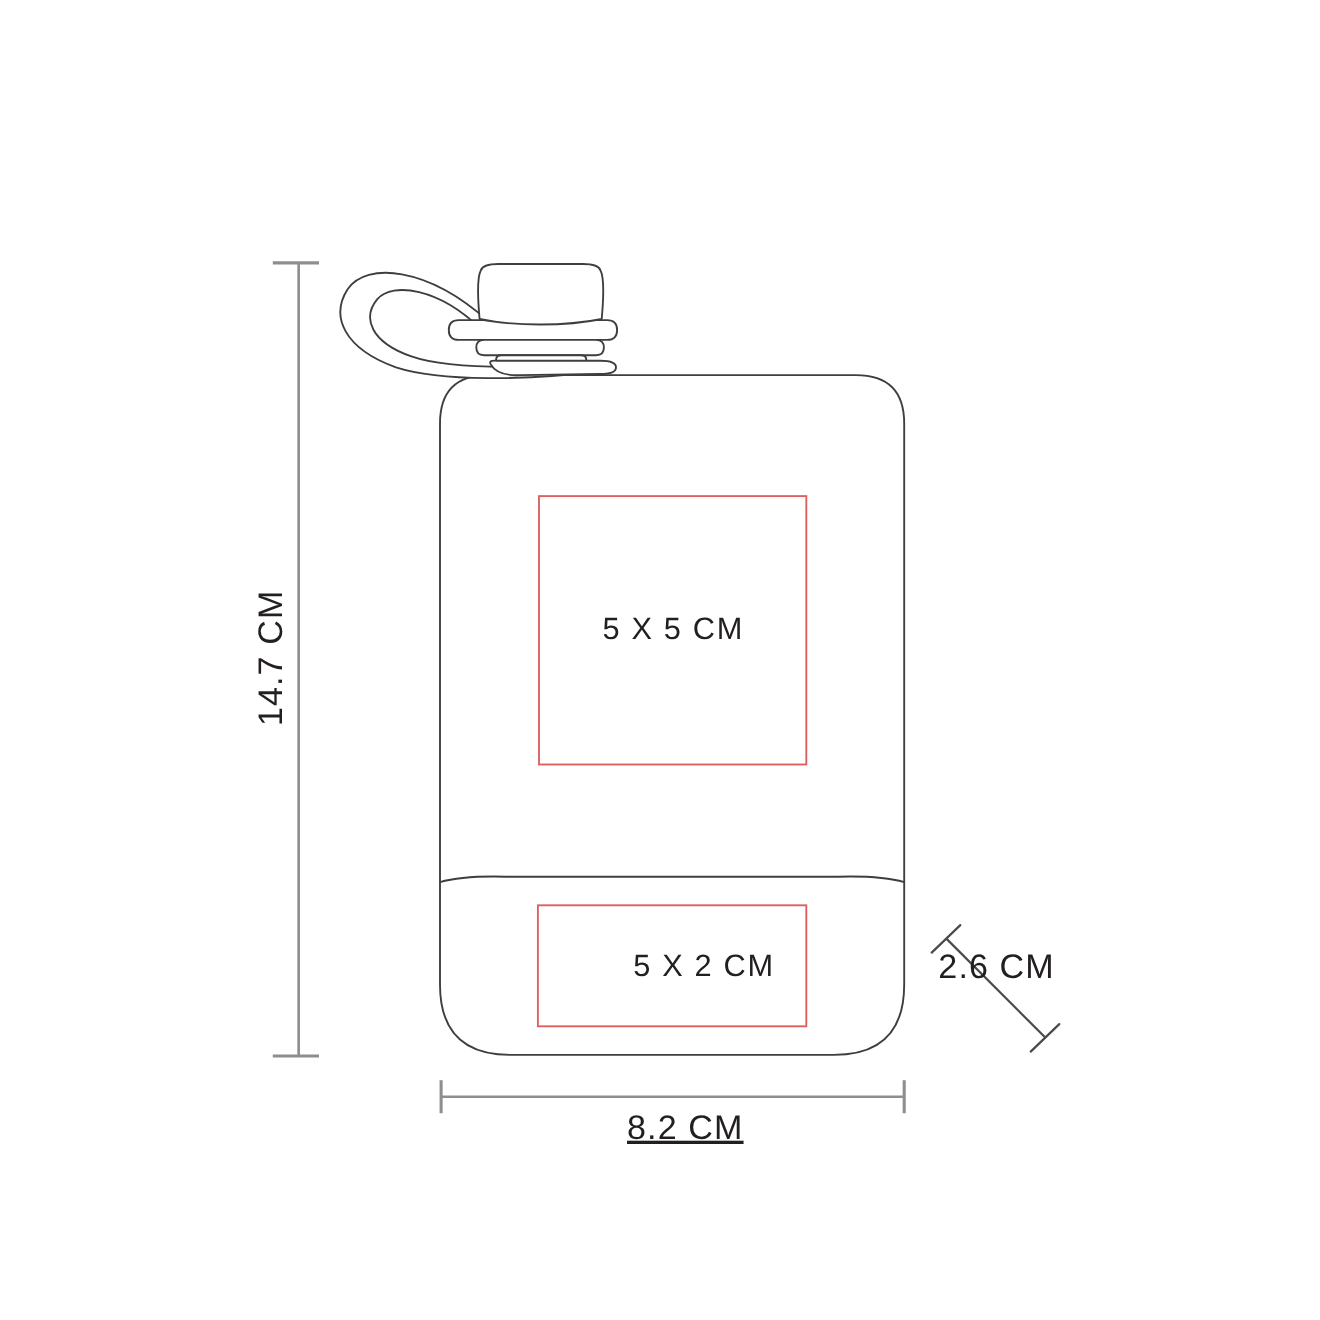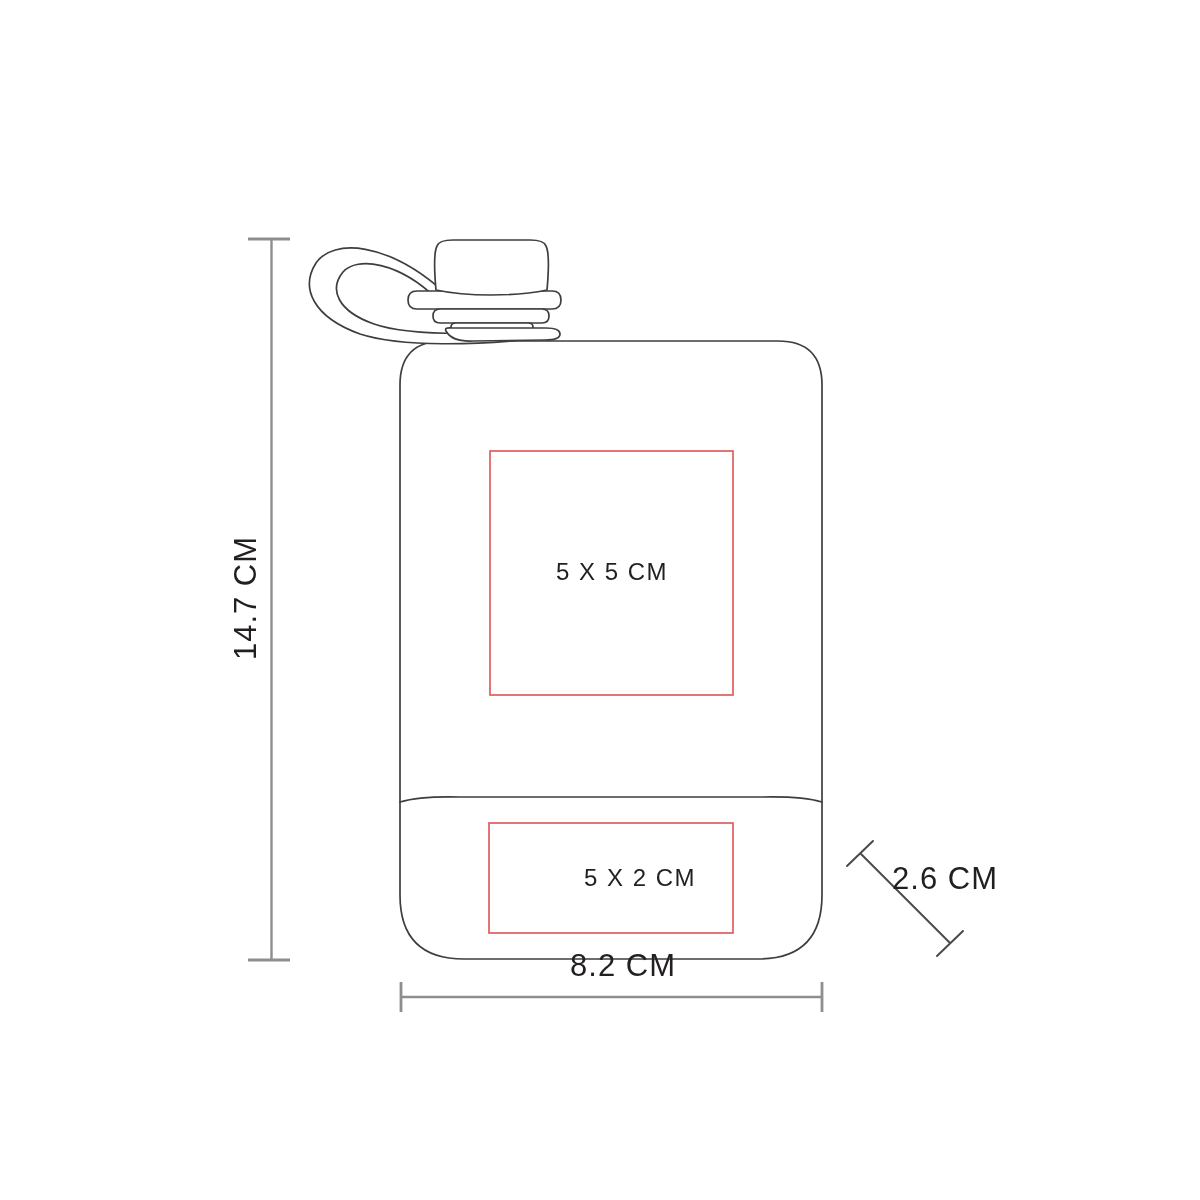--- a/index.html
+++ b/index.html
@@ -28,21 +28,21 @@
     letter-spacing: 1px;
     white-space: nowrap;
     user-select: none;
   }
   .dim-label.rotated {
     transform: translate(-50%, -50%) rotate(-90deg);
   }
   .print-label {
     position: absolute;
     transform: translate(-50%, -50%);
-    font-size: 24px;
+    font-size: 28px;
     color: #231f20;
     letter-spacing: 1.5px;
     white-space: nowrap;
     user-select: none;
   }
 </style>
 </head>
 <body>
 
 <div class="stage">
@@ -129,21 +129,21 @@
 
     <g stroke-width="2" fill="none" stroke-linecap="round" stroke="#4a4a4a">
       <line x1="861" y1="854" x2="950" y2="943"></line>
       <line x1="847" y1="866" x2="873" y2="841"></line>
       <line x1="937" y1="956" x2="963" y2="931"></line>
     </g>
   </svg>
 
   <div class="dim-label rotated" style="left:246px; top:598px;">14.7 CM</div>
 
-  <div class="dim-label" style="left:623px; top:966px;">8.2 CM</div>
+  <div class="dim-label" style="left:623px; top:1025px;text-decoration:underline;">8.2 CM</div>
 
-  <div class="dim-label" style="left:945px; top:879px;">2.6 CM</div>
+  <div class="dim-label" style="left:906px; top:879px;">2.6 CM</div>
 
   <div class="print-label" style="left:612px; top:572px;">5 X 5 CM</div>
 
   <div class="print-label" style="left:640px; top:878px;">5 X 2 CM</div>
 
 </div>
 
 </body></html>

